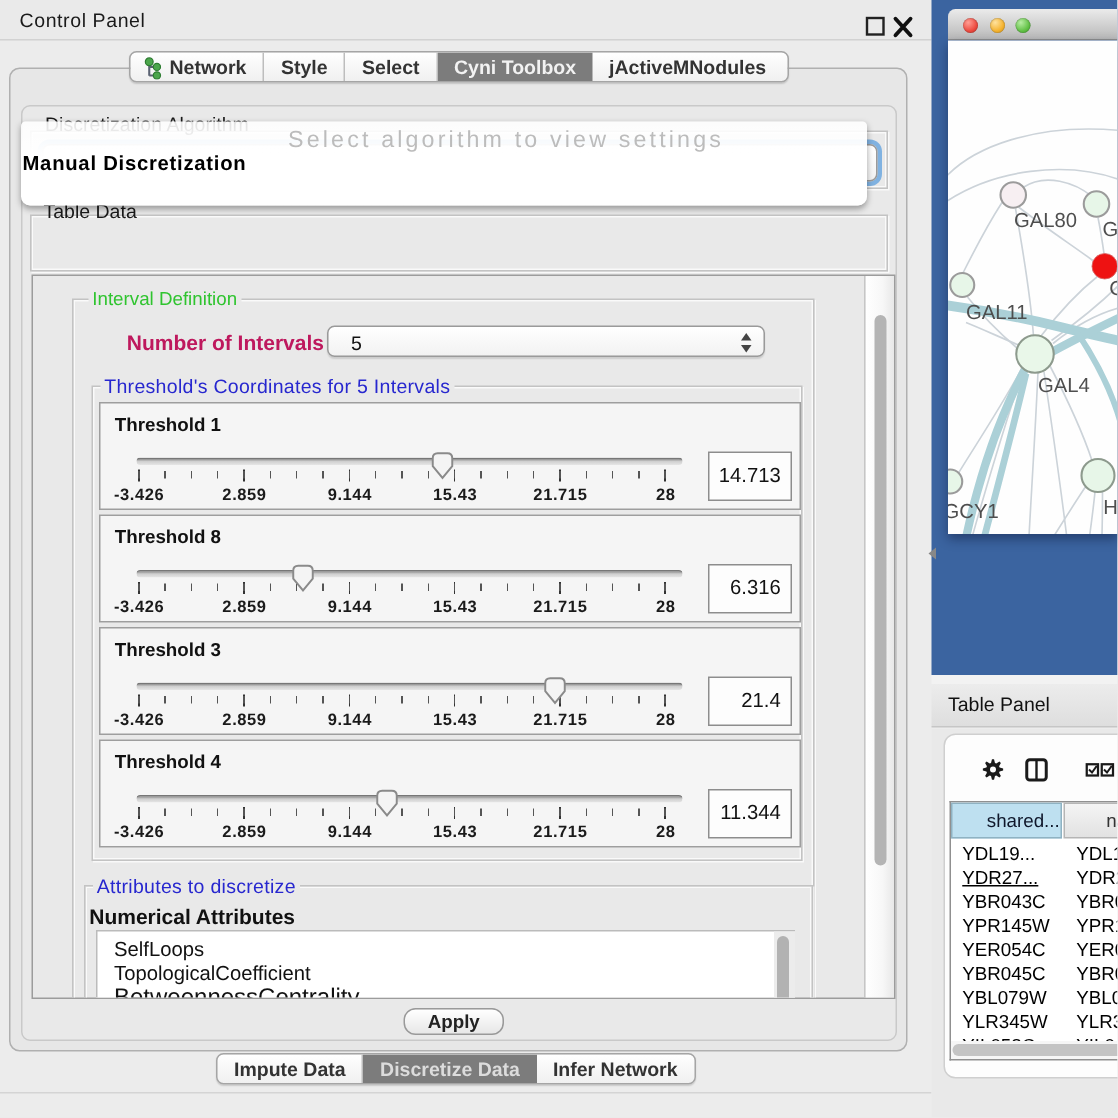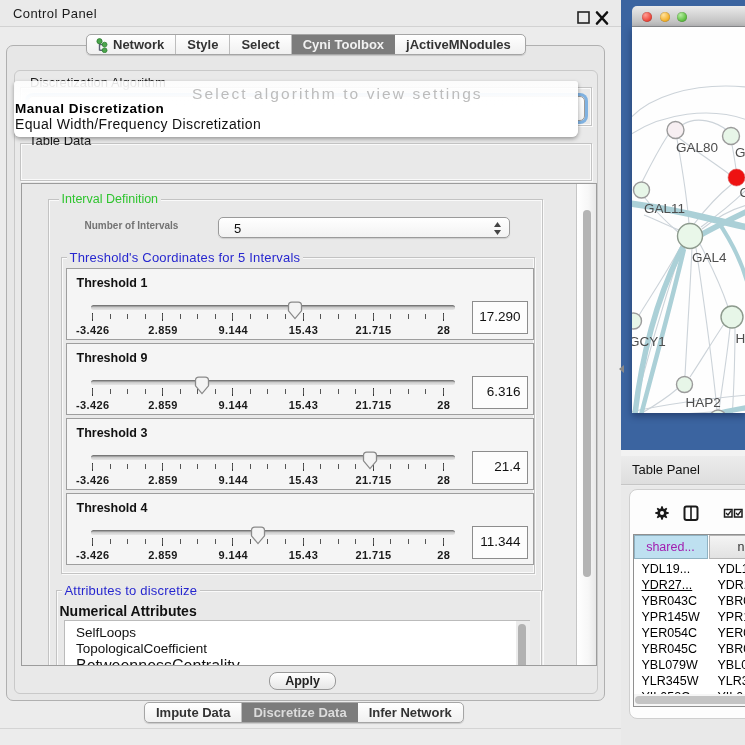--- a/index.html
+++ b/index.html
@@ -59,21 +59,21 @@
 
   <div class="abs etch" style="left:20px;top:143px;width:572px;height:38px;"></div>
   <div class="gtitle" style="left:26px;top:134px;font-size:13px;color:#1a1a1a;background:none;">Table Data</div>
 
   <div class="abs" style="left:20.5px;top:182.5px;width:576px;height:483px;background:#e9e9e9;border:1px solid #9c9c9c;overflow:hidden;">
     <div style="position:absolute;left:0;top:0;width:555px;height:483px;">
 
       <div class="abs etch" style="left:26.5px;top:15.5px;width:495px;height:470px;"></div>
       <div class="gtitle" style="left:37px;top:9px;font-size:12.5px;color:#2fc42f;">Interval Definition</div>
 
-      <div class="abs" style="left:63px;top:36px;font-size:10px;font-weight:bold;color:#737373;">Number of Intervals</div>
+      <div class="abs" style="left:63px;top:36px;font-size:14px;font-weight:bold;color:#be185d;">Number of Intervals</div>
       <div class="combo" style="left:196.5px;top:33.5px;width:292px;height:21px;">
         <div class="abs" style="left:15px;top:2.5px;font-size:13px;color:#111;">5</div>
         <svg class="ar" style="top:3px;" width="9" height="15" viewBox="0 0 9 15">
             <path d="M4.5 1 L8 6 H1 Z" fill="#444"></path>
             <path d="M4.5 14 L1 9 H8 Z" fill="#444"></path>
           </svg>
       </div>
 
       <div class="abs etch" style="left:39.5px;top:73.5px;width:474px;height:317px;"></div>
       <div class="gtitle" style="left:45px;top:67px;font-size:13px;color:#2727cf;letter-spacing:0.2px;">Threshold's Coordinates for 5 Intervals</div>
@@ -86,24 +86,24 @@
           <div class="slab" style="left:26.3px;">-3.426</div>
           <div class="slab" style="left:96.5px;">2.859</div>
           <div class="slab" style="left:166.7px;">9.144</div>
           <div class="slab" style="left:236.9px;">15.43</div>
           <div class="slab" style="left:307.1px;">21.715</div>
           <div class="slab" style="left:377.3px;">28</div>
           <svg class="thumb" style="left:228.9px;" width="17" height="19" viewBox="0 0 17 19">
             <defs></defs>
             <path d="M2 4.5 Q2 1.2 5.3 1.2 H11.7 Q15 1.2 15 4.5 V9.8 L8.5 17.6 L2 9.8 Z" fill="#f4f4f4" stroke="#8a8a8a" stroke-width="1.3"></path>
           </svg>
-          <div class="vbox">17.290</div>
+          <div class="vbox">14.713</div>
         </div>
         <div class="tpanel" style="top:159.5px;">
-          <div class="tt">Threshold 9</div>
+          <div class="tt">Threshold 8</div>
           <div class="track"></div>
           <div class="ticksM"></div>
           <div class="ticks"></div>
           <div class="slab" style="left:26.3px;">-3.426</div>
           <div class="slab" style="left:96.5px;">2.859</div>
           <div class="slab" style="left:166.7px;">9.144</div>
           <div class="slab" style="left:236.9px;">15.43</div>
           <div class="slab" style="left:307.1px;">21.715</div>
           <div class="slab" style="left:377.3px;">28</div>
           <svg class="thumb" style="left:135.1px;" width="17" height="19" viewBox="0 0 17 19">
@@ -170,33 +170,32 @@
   <div class="tabstrip" style="left:144px;top:702px;width:320px;height:20.5px;">
     <div class="seg" style="height:19px;line-height:19px;">Impute Data</div>
     <div class="seg sel" style="color:#dcdcdc;">Discretize Data</div>
     <div class="seg" style="border-right:none;">Infer Network</div>
   </div>
   <div class="abs" style="left:0;top:728px;width:621px;height:1px;background:#d4d4d4;"></div>
 
   <div class="abs" style="left:14px;top:80.5px;width:564px;height:56px;border-radius:3px 3px 6px 6px;background:linear-gradient(rgba(255,255,255,0.87) 0px,rgba(255,255,255,0.98) 20px,#ffffff 24px);box-shadow:0 2px 4px rgba(0,0,0,0.35);"></div>
   <div class="abs" style="left:192px;top:85px;font-size:15.5px;letter-spacing:2.1px;color:#bcbcbc;">Select algorithm to view settings</div>
   <div class="abs" style="left:15px;top:101px;font-size:13.5px;font-weight:bold;letter-spacing:0.5px;color:#000;">Manual Discretization</div>
-  <div class="abs" style="left:15px;top:115.5px;font-size:14px;letter-spacing:0.35px;color:#111;">Equal Width/Frequency Discretization</div>
 
   <div class="abs" style="left:621px;top:0;width:124px;height:450px;background:#3b64a0;"></div>
 
   <div class="abs" style="left:615px;top:365px;width:0;height:0;border:4px solid transparent;border-right:5px solid #888;"></div>
 
   <div class="abs" style="left:632px;top:6px;width:113px;height:21px;background:linear-gradient(#ebebeb,#b9b9b9);border-bottom:1px solid #8e8e8e;border-radius:5px 0 0 0;">
     <div class="abs" style="left:10px;top:5.5px;width:10px;height:10px;border-radius:50%;background:radial-gradient(circle at 35% 30%,#ff9e94,#ed4b40 60%,#c93028);box-shadow:inset 0 0 1px rgba(0,0,0,0.5);"></div>
     <div class="abs" style="left:27.5px;top:5.5px;width:10px;height:10px;border-radius:50%;background:radial-gradient(circle at 35% 30%,#ffe29e,#f5b32f 60%,#d89a1e);box-shadow:inset 0 0 1px rgba(0,0,0,0.5);"></div>
     <div class="abs" style="left:45px;top:5.5px;width:10px;height:10px;border-radius:50%;background:radial-gradient(circle at 35% 30%,#b7eda2,#62c146 60%,#3fa32c);box-shadow:inset 0 0 1px rgba(0,0,0,0.5);"></div>
   </div>
 
-  <div class="abs" style="left:632px;top:27px;width:113px;height:386px;background:#fefefe;box-shadow:0 3px 7px rgba(10,20,50,0.45);overflow:hidden;">
+  <div class="abs" style="left:632px;top:27px;width:113px;height:329px;background:#fefefe;box-shadow:0 3px 7px rgba(10,20,50,0.45);overflow:hidden;">
     <svg width="113" height="393" viewBox="0 0 113 393">
 <g fill="none" stroke="#ccd3d9" stroke-width="1.1">
 <path d="M-5,95 C15,70 60,55 115,60"></path>
 <path d="M-5,110 C30,85 80,80 115,93"></path>
 <path d="M50,98 C65,88 85,95 96,104"></path>
 <path d="M47,111 C65,125 85,138 97,147"></path>
 <path d="M45,112 C50,140 55,170 57,197"></path>
 <path d="M36,108 C25,125 15,145 10,155"></path>
 <path d="M100,118 C102,128 103,135 104,142"></path>
 <path d="M62,197 C75,180 90,165 100,157"></path>
@@ -264,21 +263,21 @@
     <line x1="37" y1="1.5" x2="37" y2="15" stroke="#1a1a1a" stroke-width="1.6"></line>
     <g stroke="#1a1a1a" fill="none">
       <rect x="70.5" y="4.5" width="7.5" height="7.5" stroke-width="1.5"></rect>
       <path d="M72 8 l2 2 l3.2-4.4" stroke-width="1.3"></path>
       <rect x="80.5" y="4.5" width="7.5" height="7.5" stroke-width="1.5"></rect>
       <path d="M82 8 l2 2 l3.2-4.4" stroke-width="1.3"></path>
     </g>
   </svg>
 
   <div class="abs" style="left:632.5px;top:533.5px;width:112.5px;height:173px;border:1px solid #909090;border-right:none;background:#fff;overflow:hidden;">
-    <div class="abs" style="left:0;top:0;width:74px;height:24.5px;background:#bee0f0;border:1px solid #8fb2c2;font-size:12.5px;color:#a21caf;text-align:center;line-height:23px;">shared...</div>
+    <div class="abs" style="left:0;top:0;width:74px;height:24.5px;background:#bee0f0;border:1px solid #8fb2c2;font-size:12.5px;color:#0f172a;text-align:right;line-height:23px;">shared...</div>
     <div class="abs" style="left:75px;top:0;width:120px;height:24.5px;background:linear-gradient(#f4f4f4,#e2e2e2);border:1px solid #b5b5b5;font-size:12.5px;color:#333;text-align:left;padding-left:28px;line-height:23px;">name...</div>
     <div class="row" style="left:8px;top:27.0px;">YDL19...</div>
       <div class="row" style="left:84px;top:27.0px;">YDL1</div>
       <div class="row" style="left:8px;top:43.0px;text-decoration:underline;">YDR27...</div>
       <div class="row" style="left:84px;top:43.0px;">YDR2</div>
       <div class="row" style="left:8px;top:59.0px;">YBR043C</div>
       <div class="row" style="left:84px;top:59.0px;">YBR0</div>
       <div class="row" style="left:8px;top:75.0px;">YPR145W</div>
       <div class="row" style="left:84px;top:75.0px;">YPR1</div>
       <div class="row" style="left:8px;top:91.0px;">YER054C</div>

